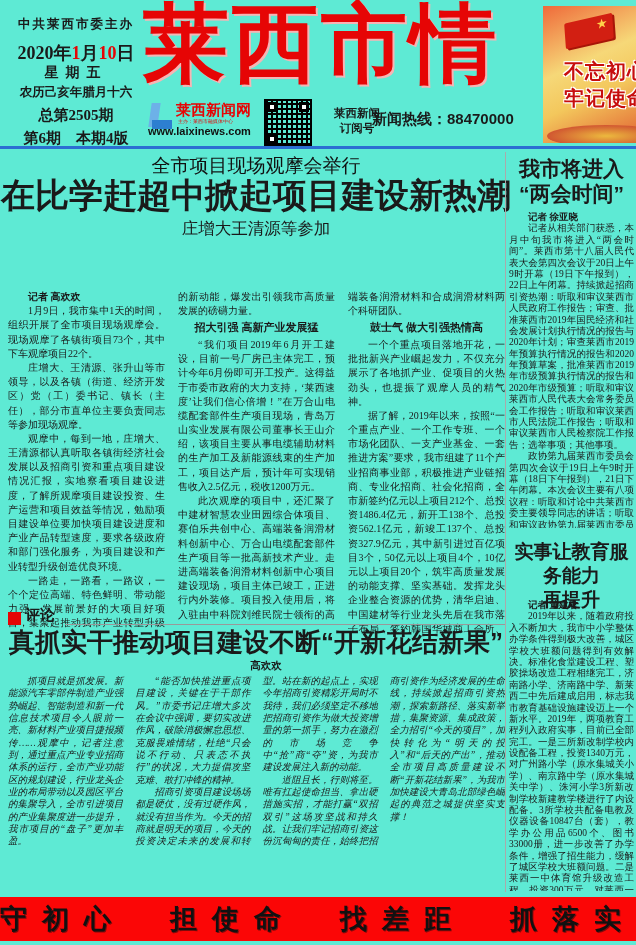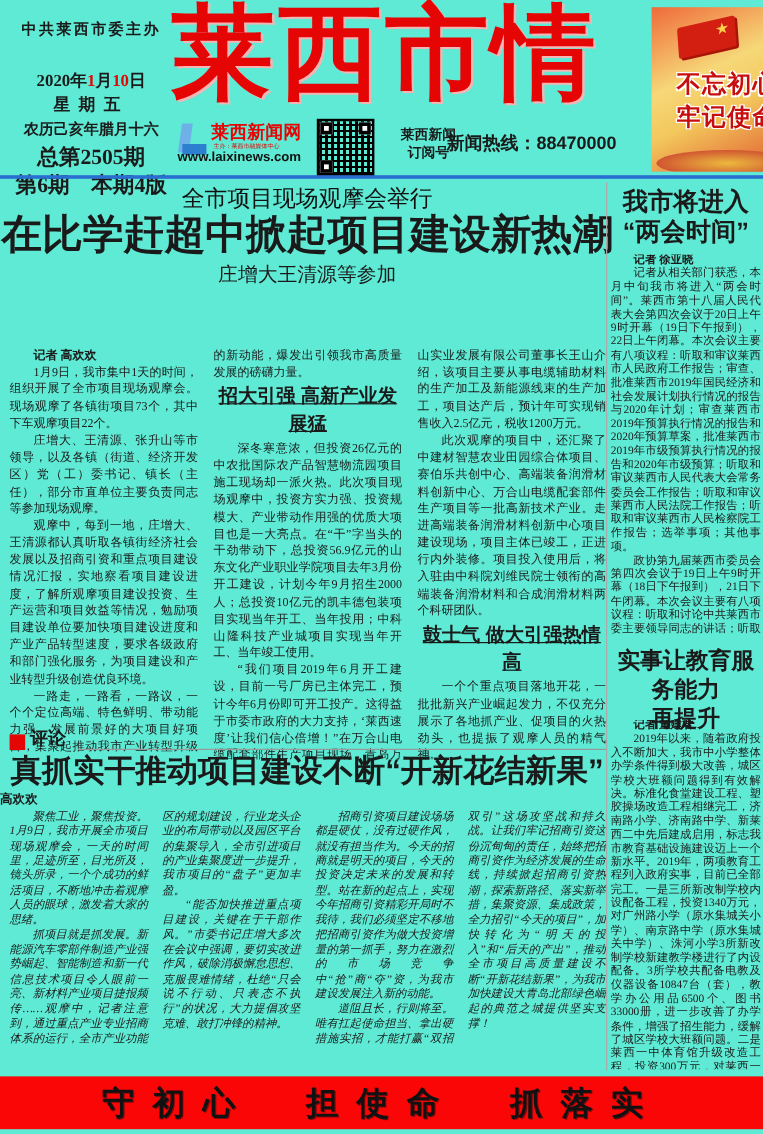--- a/index.html
+++ b/index.html
@@ -1,25 +1,25 @@
 <!DOCTYPE html>
 <html><head>
 <meta charset="utf-8">
 <style>
   html,body{margin:0;padding:0;background:#e8e8e8;}
   #page{position:relative;width:636px;height:945px;background:#5eead4;margin:0 auto;overflow:hidden;
         font-family:"Liberation Serif",serif;color:#1a1a1a;}
   
   .info{position:absolute;left:6px;top:16px;width:140px;text-align:center;font-weight:bold;}
   .info .org{font-size:12.5px;letter-spacing:2px;line-height:17px;}
-  .info .date{font-size:14px;margin-top:26px;line-height:20px;text-align:center;}
+  .info .date{font-size:18px;margin-top:10px;line-height:20px;text-align:center;}
   .info .date .red{color:var(--red);}
   .info .wd{font-size:14px;letter-spacing:7px;line-height:20px;}
   .info .lunar{font-size:12.5px;line-height:19px;}
-  .info .iss{font-size:18px;line-height:19px;margin-top:4px;}
+  .info .iss{font-size:15px;line-height:19px;margin-top:4px;}
   .masthead{position:absolute;left:138px;top:-10px;width:366px;text-align:center;
             font-size:86px;line-height:108px;font-weight:bold;color:var(--red);
             letter-spacing:3px;text-shadow:2px 2px 0 #f6b5b5;font-family:"Liberation Serif",serif;}
   .logo{position:absolute;left:148px;top:101px;width:110px;}
   .logo .licon{position:absolute;left:0;top:2px;width:24px;height:26px;}
   .logo .licon .v{position:absolute;left:2px;top:0;width:9px;height:24px;background:#6db1e8;transform:skewX(-8deg);}
   .logo .licon .h{position:absolute;left:4px;bottom:0;width:20px;height:9px;background:#2d7fd0;}
   .logo .sname{position:absolute;left:28px;top:0;font-size:15px;font-weight:bold;color:var(--red);white-space:nowrap;font-family:"Liberation Sans",sans-serif;}
   .logo .stag{position:absolute;left:30px;top:17px;font-size:5px;color:var(--red);white-space:nowrap;}
   .logo .surl{position:absolute;left:0;top:24px;font-size:11px;font-weight:bold;color:#111;white-space:nowrap;font-family:"Liberation Sans",sans-serif;}
@@ -43,30 +43,30 @@
   .blueline{position:absolute;left:0;top:146px;width:636px;height:3px;background:var(--blue);}
   
   .kicker{position:absolute;left:0;top:153px;width:512px;text-align:center;font-size:19px;color:#111;}
   .headline{position:absolute;left:0;top:173px;width:512px;text-align:center;font-size:34px;font-weight:bold;
             font-family:"Liberation Sans",sans-serif;letter-spacing:0px;white-space:nowrap;}
   .deck{position:absolute;left:0;top:218px;width:512px;text-align:center;font-size:16.5px;}
   .mbody{position:absolute;left:8px;top:243px;width:497px;height:357px;overflow:hidden;
          column-count:3;column-gap:13px;font-size:10px;line-height:1.42;text-align:justify;margin-top:47px;}
   .mbody p,.cbody p,.rbody p{margin:0;text-indent:2em;}
   .mbody p.sub{text-indent:0;text-align:center;font-weight:bold;font-family:"Liberation Sans",sans-serif;
-               font-size:16px;margin:2px 0;text-decoration:underline;}
+               font-size:11px;margin:2px 0;}
   p.byline{font-weight:bold;}
   
   .c-head{position:absolute;left:8px;top:606px;width:497px;display:flex;align-items:flex-end;}
   .c-head .sq{width:13px;height:13px;background:var(--red);margin-right:4px;}
   .c-head .lab{font-size:15px;font-weight:bold;font-family:"Liberation Sans",sans-serif;}
   .c-head .ln{flex:1;height:1px;background:#999;margin-left:10px;}
   .c-title{position:absolute;left:0;top:625px;width:512px;text-align:center;font-size:26px;font-weight:bold;
            font-family:"Liberation Sans",sans-serif;white-space:nowrap;}
-  .c-by{position:absolute;left:0;top:659px;width:512px;font-size:10.5px;font-weight:bold;}
+  .c-by{position:absolute;left:0;top:659px;width:512px;text-align:center;font-size:10.5px;font-weight:bold;padding-left:10px;}
   .cbody{position:absolute;left:8px;top:675px;width:497px;height:218px;overflow:hidden;
          column-count:4;column-gap:12px;font-size:9.5px;line-height:1.3;text-align:justify;font-style:italic;}
   
   .vdiv{position:absolute;left:505px;top:152px;height:740px;width:0;border-left:1px solid #aaa;}
   .r-title{position:absolute;left:507px;width:129px;text-align:center;font-weight:bold;
            font-family:"Liberation Sans",sans-serif;}
   #r1t{top:156px;font-size:21px;line-height:25px;}
   #r2t{top:540px;font-size:19px;line-height:24px;}
   .rbody{position:absolute;left:509px;width:125px;overflow:hidden;font-size:9.5px;line-height:1.2;text-align:justify;}
   #r1b{top:212px;height:316px;}
@@ -129,63 +129,62 @@
   <div class="kicker">全市项目现场观摩会举行</div>
   <div class="headline">在比学赶超中掀起项目建设新热潮</div>
   <div class="deck">庄增大王清源等参加</div>
   <div class="mbody">
       <p class="byline">记者 高欢欢</p>
       <p class="p">1月9日，我市集中1天的时间，组织开展了全市项目现场观摩会。现场观摩了各镇街项目73个，其中下车观摩项目22个。</p>
       <p class="p">庄增大、王清源、张升山等市领导，以及各镇（街道、经济开发区）党（工）委书记、镇长（主任），部分市直单位主要负责同志等参加现场观摩。</p>
       <p class="p">观摩中，每到一地，庄增大、王清源都认真听取各镇街经济社会发展以及招商引资和重点项目建设情况汇报，实地察看项目建设进度，了解所观摩项目建设投资、生产运营和项目效益等情况，勉励项目建设单位要加快项目建设进度和产业产品转型速度，要求各级政府和部门强化服务，为项目建设和产业转型升级创造优良环境。</p>
       <p class="p">一路走，一路看，一路议，一个个定位高端、特色鲜明、带动能力强、发展前景好的大项目好项目，集聚起推动我市产业转型升级的新动能，爆发出引领我市高质量发展的磅礴力量。</p>
       <p class="sub">招大引强 高新产业发展猛</p>
-      <p class="p">深冬寒意浓，但投资26亿元的中农批国际农产品智慧物流园项目施工现场却一派火热。此次项目现场观摩中，投资方实力强、投资规模大、产业带动作用强的优质大项目也是一大亮点。在“干”字当头的干劲带动下，总投资56.9亿元的山东文化产业职业学院项目去年3月份开工建设，计划今年9月招生2000人；总投资10亿元的凯丰德包装项目实现当年开工、当年投用；中科山隆科技产业城项目实现当年开工、当年竣工使用。</p>
       <p class="p">“我们项目2019年6月开工建设，目前一号厂房已主体完工，预计今年6月份即可开工投产。这得益于市委市政府的大力支持，‘莱西速度’让我们信心倍增！”在万合山电缆配套部件生产项目现场，青岛万山实业发展有限公司董事长王山介绍，该项目主要从事电缆辅助材料的生产加工及新能源线束的生产加工，项目达产后，预计年可实现销售收入2.5亿元，税收1200万元。</p>
       <p class="p">此次观摩的项目中，还汇聚了中建材智慧农业田园综合体项目、赛伯乐共创中心、高端装备润滑材料创新中心、万合山电缆配套部件生产项目等一批高新技术产业。走进高端装备润滑材料创新中心项目建设现场，项目主体已竣工，正进行内外装修。项目投入使用后，将入驻由中科院刘维民院士领衔的高端装备润滑材料和合成润滑材料两个科研团队。</p>
       <p class="sub">鼓士气 做大引强热情高</p>
       <p class="p">一个个重点项目落地开花，一批批新兴产业崛起发力，不仅充分展示了各地抓产业、促项目的火热劲头，也提振了观摩人员的精气神。</p>
       <p class="p">据了解，2019年以来，按照“一个重点产业、一个工作专班、一个市场化团队、一支产业基金、一套推进方案”要求，我市组建了11个产业招商事业部，积极推进产业链招商、专业化招商、社会化招商，全市新签约亿元以上项目212个、总投资1486.4亿元，新开工138个、总投资562.1亿元，新竣工137个、总投资327.9亿元，其中新引进过百亿项目3个，50亿元以上项目4个，10亿元以上项目20个，筑牢高质量发展的动能支撑、坚实基础。发挥龙头企业整合资源的优势，清华启迪、中国建材等行业龙头先后在我市落子布局，签约韩国华城商工会所、日本普华永道、德勤等境外委托招商平台机构，引进外资项目10个。搭建平台集聚人才，新引进各类创新平台17个，新引进培育青岛市级以上高层次人才10人，自主培育“万人计划”领军人才实现“零突破”。工业企业技改投资增长60.5%，“四新”经济投资占比提高25.6个百分点，新增省级工程研究中心1个、企业技术中心1个，省海洋工程技术协同创新中心1个，9家企业获评青岛市级工程研究中心和企业技术中心。</p>
     </div>
 
   <div class="c-head">
     <div class="sq"></div>
     <div class="lab">评论</div>
     <div class="ln"></div>
   </div>
   <div class="c-title">真抓实干推动项目建设不断“开新花结新果”</div>
   <div class="c-by">高欢欢</div>
   <div class="cbody">
-      <p class="p">聚焦工业，聚焦投资。1月9日，我市开展全市项目现场观摩会，一天的时间里，足迹所至，目光所及，镜头所录，一个个成功的鲜活项目，不断地冲击着观摩人员的眼球，激发着大家的思绪。</p>
       <p class="p">抓项目就是抓发展。新能源汽车零部件制造产业强势崛起、智能制造和新一代信息技术项目令人眼前一亮、新材料产业项目捷报频传……观摩中，记者注意到，通过重点产业专业招商体系的运行，全市产业功能区的规划建设，行业龙头企业的布局带动以及园区平台的集聚导入，全市引进项目的产业集聚度进一步提升，我市项目的“盘子”更加丰盈。</p>
       <p class="p">“能否加快推进重点项目建设，关键在于干部作风。”市委书记庄增大多次在会议中强调，要切实改进作风，破除消极懈怠思想、克服畏难情绪，杜绝“只会说不行动、只表态不执行”的状况，大力提倡攻坚克难、敢打冲锋的精神。</p>
       <p class="p">招商引资项目建设场场都是硬仗，没有过硬作风，就没有担当作为。今天的招商就是明天的项目，今天的投资决定未来的发展和转型。站在新的起点上，实现今年招商引资精彩开局时不我待，我们必须坚定不移地把招商引资作为做大投资增量的第一抓手，努力在激烈的市场竞争中“抢”商“夺”资，为我市建设发展注入新的动能。</p>
       <p class="p">道阻且长，行则将至。唯有扛起使命担当、拿出硬措施实招，才能打赢“双招双引”这场攻坚战和持久战。让我们牢记招商引资这份沉甸甸的责任，始终把招商引资作为经济发展的生命线，持续掀起招商引资热潮，探索新路径、落实新举措，集聚资源、集成政策，全力招引“今天的项目”，加快转化为“明天的投入”和“后天的产出”，推动全市项目高质量建设不断“开新花结新果”，为我市加快建设大青岛北部绿色崛起的典范之城提供坚实支撑！</p>
     </div>
 
   <div class="vdiv"></div>
 
   <div class="r-title" id="r1t">
     <div>我市将进入</div>
     <div>“两会时间”</div>
   </div>
   <div class="rbody" id="r1b">
       <p class="byline">记者 徐亚晓</p>
-      <p class="p">记者从相关部门获悉，本月中旬我市将进入“两会时间”。莱西市第十八届人民代表大会第四次会议于20日上午9时开幕（19日下午报到），22日上午闭幕。本次会议主要有八项议程：听取和审议莱西市人民政府工作报告；审查、批准莱西市2019年国民经济和社会发展计划执行情况的报告与2020年计划；审查莱西市2019年预算执行情况的报告和2020年预算草案，批准莱西市2019年市级预算执行情况的报告和2020年市级预算；听取和审议莱西市人民代表大会常务委员会工作报告；听取和审议莱西市人民法院工作报告；听取和审议莱西市人民检察院工作报告；选举事项；其他事项。</p>
+      <p class="p">记者从相关部门获悉，本月中旬我市将进入“两会时间”。莱西市第十八届人民代表大会第四次会议于20日上午9时开幕（19日下午报到），22日上午闭幕。持续掀起招商引资热潮：听取和审议莱西市人民政府工作报告；审查、批准莱西市2019年国民经济和社会发展计划执行情况的报告与2020年计划；审查莱西市2019年预算执行情况的报告和2020年预算草案，批准莱西市2019年市级预算执行情况的报告和2020年市级预算；听取和审议莱西市人民代表大会常务委员会工作报告；听取和审议莱西市人民法院工作报告；听取和审议莱西市人民检察院工作报告；选举事项；其他事项。</p>
       <p class="p">政协第九届莱西市委员会第四次会议于19日上午9时开幕（18日下午报到），21日下午闭幕。本次会议主要有八项议程：听取和讨论中共莱西市委主要领导同志的讲话；听取和审议政协第九届莱西市委员会常务委员会工作报告；听取和审议政协第九届莱西市委员会常务委员会提案工作报告；列席莱西市第十八届人民代表大会第四次会议，听取和讨论市政府工作报告及其他有关报告；选举事项；审议通过莱西市政协九届四次会议政治决议（草案）；其他事项。</p>
     </div>
 
   <div class="r-title" id="r2t">
     <div>实事让教育服务能力</div>
     <div>再提升</div>
   </div>
   <div class="rbody" id="r2b">
       <p class="byline">记者 董建君</p>
       <p class="p">2019年以来，随着政府投入不断加大，我市中小学整体办学条件得到极大改善，城区学校大班额问题得到有效解决。标准化食堂建设工程、塑胶操场改造工程相继完工，济南路小学、济南路中学、新莱西二中先后建成启用，标志我市教育基础设施建设迈上一个新水平。2019年，两项教育工程列入政府实事，目前已全部完工。一是三所新改制学校内设配备工程，投资1340万元，对广州路小学（原水集城关小学）、南京路中学（原水集城关中学）、洙河小学3所新改制学校新建教学楼进行了内设配备。3所学校共配备电教及仪器设备10847台（套），教学办公用品6500个、图书33000册，进一步改善了办学条件，增强了招生能力，缓解了城区学校大班额问题。二是莱西一中体育馆升级改造工程，投资300万元，对莱西一中体育馆进行了升级改造，共完成舞台、看台、音响器材、地面硅PU、钢屋结构等60多项工程内容。升级改造后的体育馆，集训练、比赛、演出、报告于一体，设施更加齐全，功能更加完善，为进一步提升办学质量提供了重要保障。</p>
     </div>
 
   <div class="banner">
     <span>守初心</span>
     <span>担使命</span>
+    <span>找差距</span>
     <span>抓落实</span>
   </div>
 
 </div>
 
 </body></html>

